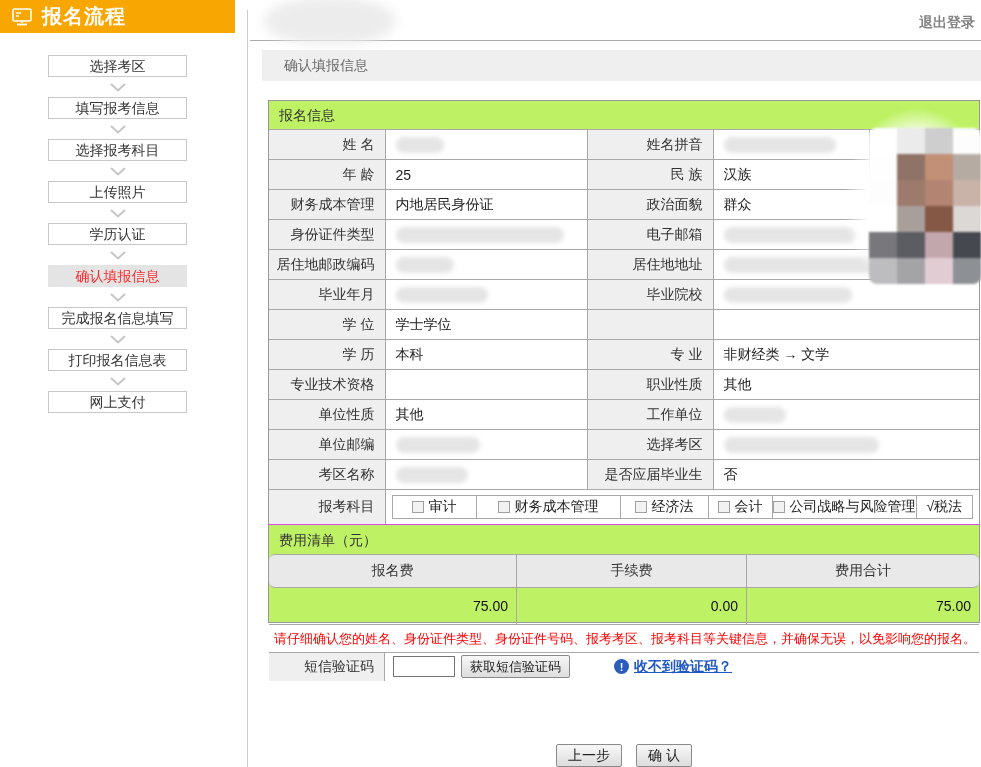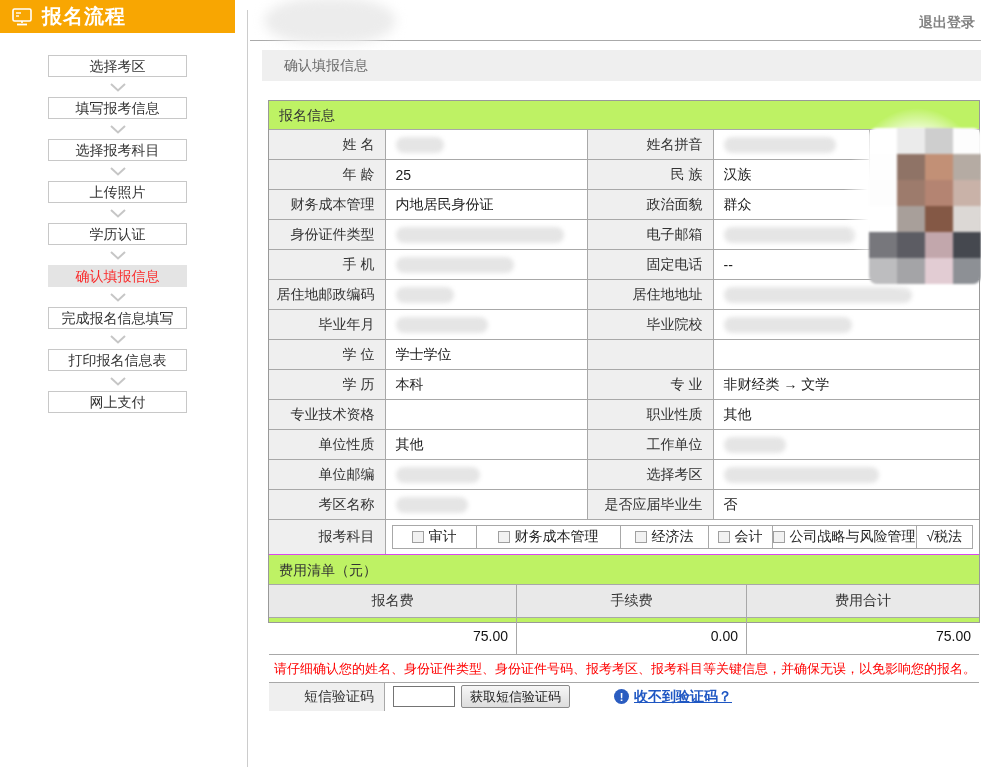--- a/index.html
+++ b/index.html
@@ -41,21 +41,21 @@
   .redact { height:16px; border-radius:8px; background:#e5e5e5; filter:blur(2px); }
   .subjects { display:flex; margin:4px 6px; border:1px solid #a8a8a8; height:24px; }
   .sub { display:flex; align-items:center; justify-content:center; font-size:14px; }
   .sub + .sub { border-left:1px solid #a8a8a8; }
   .sub-0{flex:0 0 83px;} .sub-1{flex:0 0 144px;} .sub-2{flex:0 0 88px;}
   .sub-3{flex:0 0 64px;} .sub-4{flex:0 0 144px;} .sub-5{flex:1;}
   .cb { display:inline-block; width:12px; height:12px; border:1px solid #a0a0a0; background:#f2f2f2; margin-right:5px; }
 
   
   .fee-label { height:30px; line-height:30px; padding-left:10px; border-top:1px solid #d946ef; }
-  .fee-row { display:flex; }
+  .fee-row { display:flex;border-radius:6px; }
   .fee-head { height:34px; border-top:1px solid #a8a8a8; border-bottom:1px solid #a8a8a8; background:#e9e9e9; }
   .fee-head .fee-cell { display:flex; align-items:center; justify-content:center; color:#333; }
   .fee-vals { height:36px; }
   .fee-vals .fee-cell { display:flex; align-items:center; justify-content:flex-end; padding-right:8px; color:#111; }
   .fee-cell { flex:0 0 247px; }
   .fee-cell:nth-child(2) { flex:0 0 230px; }
   .fee-cell:nth-child(3) { flex:1; }
   .fee-cell + .fee-cell { border-left:1px solid #a8a8a8; }
 
   .warning { height:29px; line-height:27px; border-top:1px solid #a8a8a8; border-bottom:1px solid #a8a8a8;
@@ -203,28 +203,20 @@
             <td class="val">
               <div class="redact" style="width: 168px;"></div>
             </td>
             <td class="lbl">电子邮箱</td>
             <td class="val">
               <div class="redact" style="width: 132px;"></div>
             </td>
             <td class="val"></td>
           </tr>
           <tr>
-            <td class="lbl">手 机</td>
-            <td class="val">
-              <div class="redact" style="width: 118px;"></div>
-            </td>
-            <td class="lbl">固定电话</td>
-            <td class="val" colspan="2">--</td>
-          </tr>
-          <tr>
             <td class="lbl">居住地邮政编码</td>
             <td class="val">
               <div class="redact" style="width: 58px;"></div>
             </td>
             <td class="lbl">居住地地址</td>
             <td class="val" colspan="2">
               <div class="redact" style="width: 188px;"></div>
             </td>
           </tr>
           <tr>
@@ -330,20 +322,24 @@
 
     <div class="sms-row">
       <div class="sms-label">短信验证码</div>
       <input class="sms-input" type="text" value="" style="">
       <button class="btn sms-btn">获取短信验证码</button>
       <span class="info-ic">!</span>
       <span class="sms-link">收不到验证码？</span>
     </div>
   </div>
 
+  <div class="actions">
+    <button class="btn">上一步</button>
+    <button class="btn">确 认</button>
+  </div>
 
   <div class="photo-wrap">
     <div class="photo-grid">
         <div style="background: rgb(255, 255, 255);"></div>
         <div style="background: rgb(235, 235, 235);"></div>
         <div style="background: rgb(206, 206, 206);"></div>
         <div style="background: rgb(253, 253, 253);"></div>
         <div style="background: rgb(254, 254, 254);"></div>
         <div style="background: rgb(143, 115, 102);"></div>
         <div style="background: rgb(194, 144, 118);"></div>

